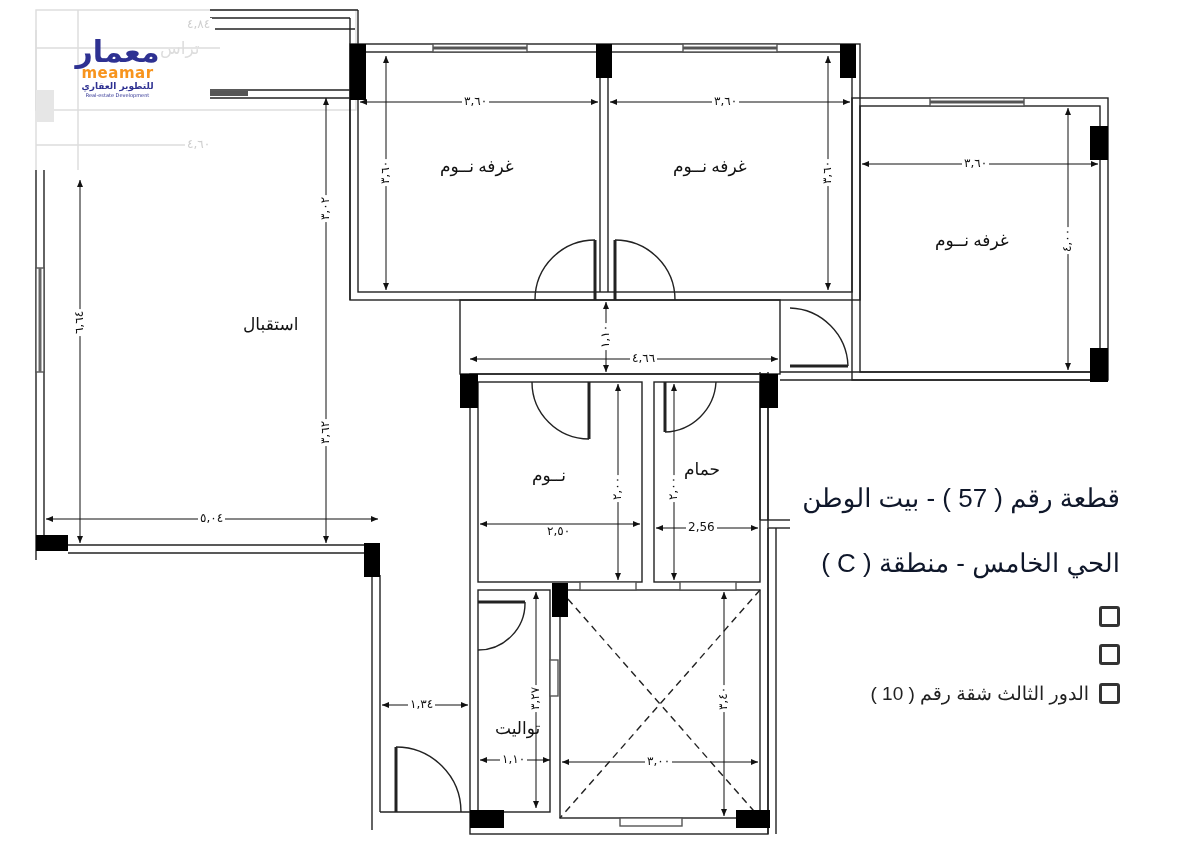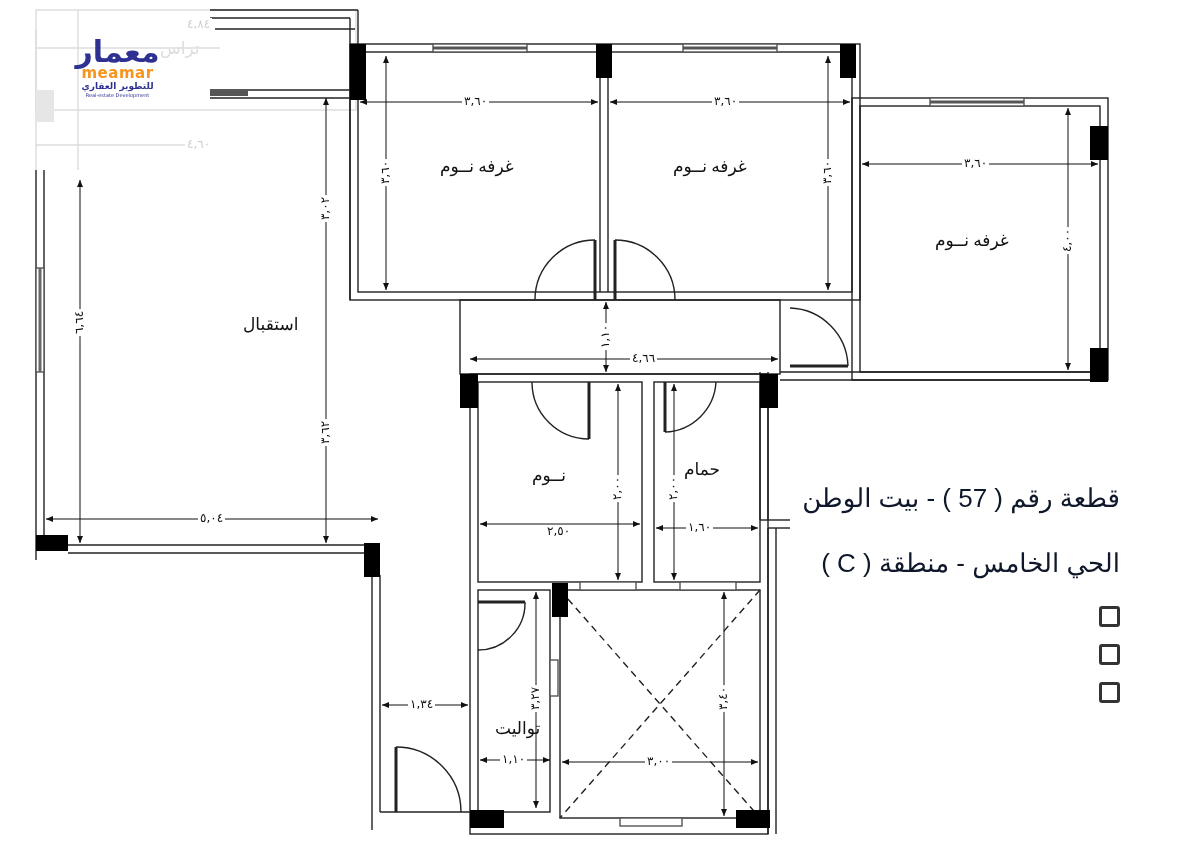--- a/index.html
+++ b/index.html
@@ -181,31 +181,32 @@
 <div class="dim v" style="left:814px;top:166px;">٣,٦٠</div>
 <div class="dim v" style="left:1054px;top:234px;">٤,٠٠</div>
 <div class="dim v" style="left:312px;top:202px;">٣,٠٢</div>
 <div class="dim v" style="left:312px;top:426px;">٣,٦٢</div>
 <div class="dim v" style="left:66px;top:316px;">٦,٦٤</div>
 <div class="dim" style="left:198px;top:512px;">٥,٠٤</div>
 <div class="dim" style="left:614px;top:352px;margin-left:16px;">٤,٦٦</div>
 <div class="dim v" style="left:592px;top:330px;">١,١٠</div>
 <div class="dim" style="left:545px;top:517px;margin-top:8px;">٢,٥٠</div>
 <div class="dim v" style="left:604px;top:482px;">٢,٠٠</div>
-<div class="dim" style="left:686px;top:521px;">١,٦٠</div>
+<div class="dim" style="left:686px;top:521px;">2,56</div>
 <div class="dim v" style="left:660px;top:482px;">٢,٠٠</div>
 <div class="dim" style="left:500px;top:753px;">١,١٠</div>
 <div class="dim v" style="left:522px;top:692px;">٣,٢٧</div>
 <div class="dim" style="left:408px;top:698px;">١,٣٤</div>
 <div class="dim" style="left:645px;top:755px;">٣,٠٠</div>
 <div class="dim v" style="left:710px;top:692px;">٣,٤٠</div>
 
 <div class="info info-title">قطعة رقم ( 57 ) - بيت الوطن</div>
 <div class="info info-district">الحي الخامس - منطقة ( C )</div>
 <div class="apt apt1">
   <span class="box"></span>
 </div>
 <div class="apt apt2">
   <span class="box"></span>
 </div>
 <div class="apt apt3">
   <span class="box"></span>
+  <span>الدور الثالث شقة رقم ( 10 )</span>
 </div>
 
 </body></html>

